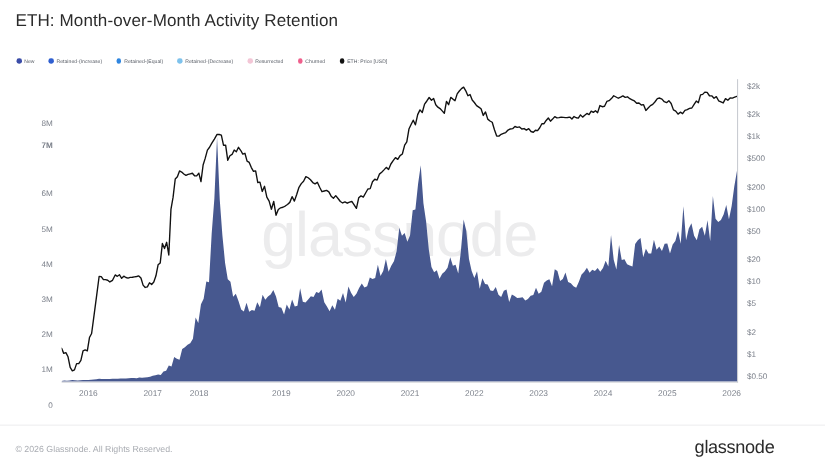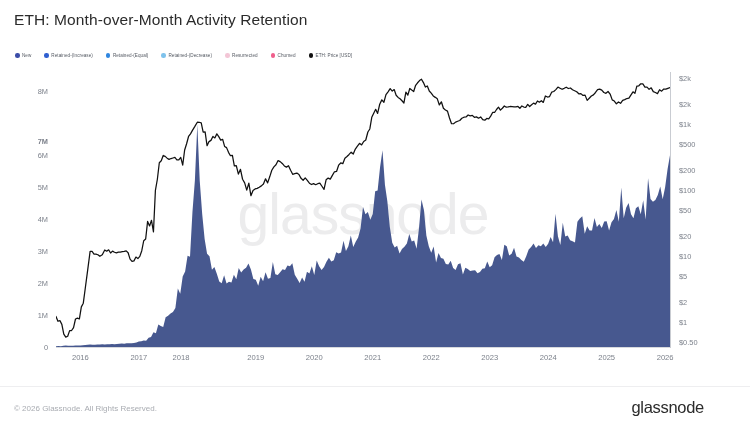--- a/index.html
+++ b/index.html
@@ -107,20 +107,21 @@
   }
 
   .ytick-left {
     position: absolute;
     right: 100%;
     margin-right: 8px;
     transform: translateY(-50%);
     font-size: 7.4px;
     color: #7c818b;
     white-space: nowrap;
+    margin-top: 21px;
   }
   .ytick-right {
     position: absolute;
     left: 100%;
     margin-left: 9px;
     transform: translateY(-50%);
     font-size: 7.4px;
     color: #7c818b;
     white-space: nowrap;
   }
@@ -206,21 +207,21 @@
     <div class="axis-line-bottom"></div>
     <div class="axis-line-right"></div>
     <div id="left-ticks">
         <div class="ytick-left" style="top: 275px;">0</div>
         <div class="ytick-left" style="top: 243.023px;">1M</div>
         <div class="ytick-left" style="top: 211.047px;">2M</div>
         <div class="ytick-left" style="top: 179.07px;">3M</div>
         <div class="ytick-left" style="top: 147.093px;">4M</div>
         <div class="ytick-left" style="top: 115.116px;">5M</div>
         <div class="ytick-left" style="top: 83.1395px;">6M</div>
-        <div class="ytick-left" style="top: 69px; font-weight: bold;">7M</div>
+        <div class="ytick-left" style="top: 39px; font-weight: bold;">7M</div>
         <div class="ytick-left" style="top: 19.186px;">8M</div>
       </div>
     <div id="right-ticks">
         <div class="ytick-right" style="top: 270.005px;">$0.50</div>
         <div class="ytick-right" style="top: 250.149px;">$1</div>
         <div class="ytick-right" style="top: 230.293px;">$2</div>
         <div class="ytick-right" style="top: 204.045px;">$5</div>
         <div class="ytick-right" style="top: 184.188px;">$10</div>
         <div class="ytick-right" style="top: 164.332px;">$20</div>
         <div class="ytick-right" style="top: 138.084px;">$50</div>

